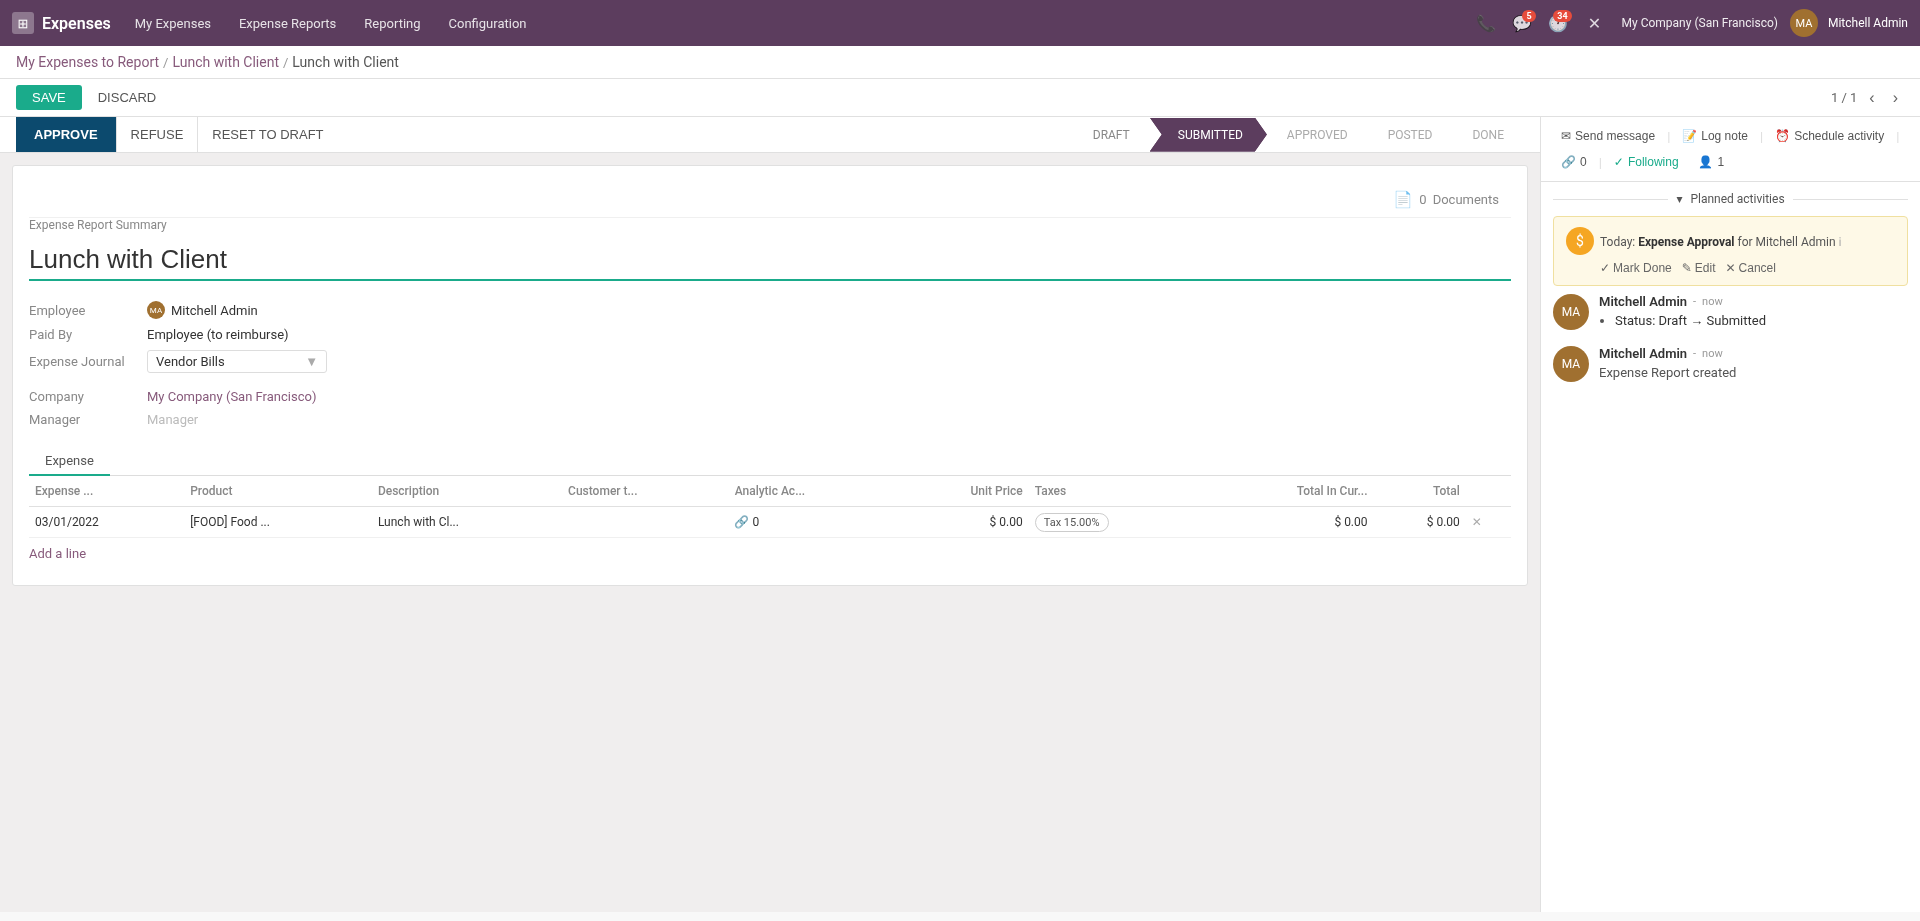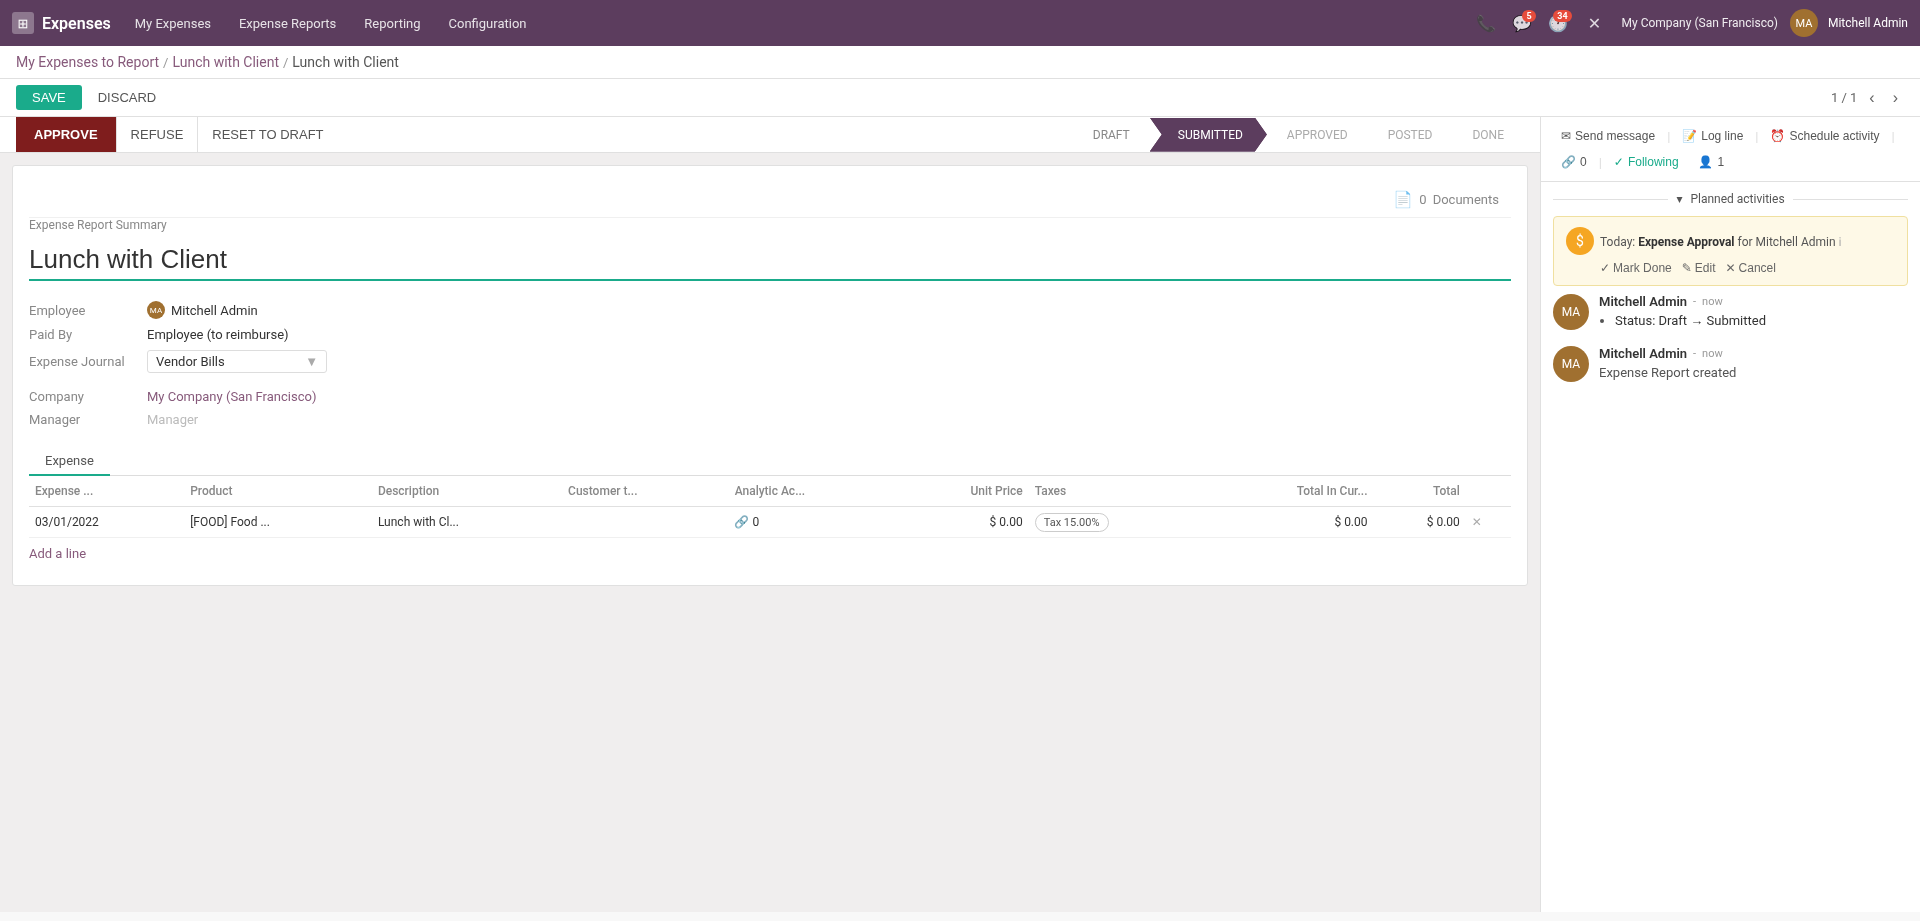--- a/index.html
+++ b/index.html
@@ -78,21 +78,21 @@
       flex: 1; overflow-y: auto; background: #f0eeee;
     }
 
     
     .status-bar {
       background: #fff; border-bottom: 1px solid #e0e0e0;
       display: flex; align-items: center; padding: 0 16px;
     }
     .action-btns { display: flex; align-items: center; gap: 0; }
     .btn-approve {
-      background: #7f1d1d; color: #fff; border: none; padding: 10px 18px;
+      background: #0c4a6e; color: #fff; border: none; padding: 10px 18px;
       cursor: pointer; font-size: 13px; font-weight: 600;
     }
     .btn-refuse {
       background: none; border: none; color: #555; padding: 10px 14px;
       cursor: pointer; font-size: 13px; border-left: 1px solid #e0e0e0;
     }
     .btn-reset {
       background: none; border: none; color: #555; padding: 10px 14px;
       cursor: pointer; font-size: 13px; border-left: 1px solid #e0e0e0;
     }
@@ -425,21 +425,21 @@
 
   <div class="chatter">
     <div class="chatter-actions">
       <button class="chatter-btn">
         <span>✉</span>
         <span>Send message</span>
       </button>
       <span class="chatter-btn-sep">|</span>
       <button class="chatter-btn">
         <span>📝</span>
-        <span>Log line</span>
+        <span>Log note</span>
       </button>
       <span class="chatter-btn-sep">|</span>
       <button class="chatter-btn">
         <span>⏰</span>
         <span>Schedule activity</span>
       </button>
       <span class="chatter-btn-sep">|</span>
       <button class="chatter-btn">
         <span>🔗</span>
         <span>0</span>

